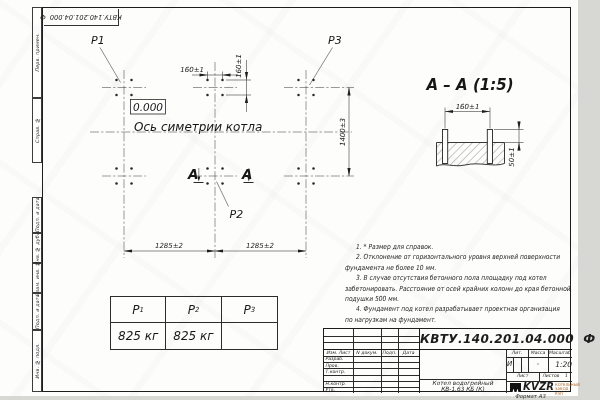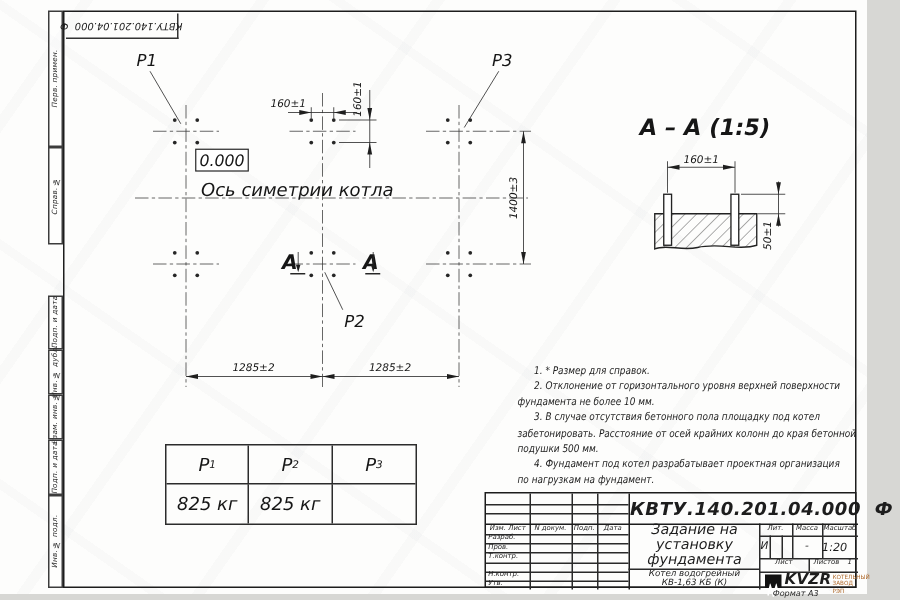--- a/index.html
+++ b/index.html
@@ -285,36 +285,31 @@
     <span class="s5" style="left:29px;top:20px;width:28px;text-align:center;line-height:7px">N докум.</span>
     <span class="s5" style="left:57px;top:20px;width:17px;text-align:center;line-height:7px">Подп.</span>
     <span class="s5" style="left:74px;top:20px;width:21px;text-align:center;line-height:7px">Дата</span>
 
     <span class="s5" style="left:1.5px;top:27.3px">Разраб.</span>
     <span class="s5" style="left:1.5px;top:33.5px">Пров.</span>
     <span class="s5" style="left:1.5px;top:39.7px">Т.контр.</span>
     <span class="s5" style="left:1.5px;top:52.1px">Н.контр.</span>
     <span class="s5" style="left:1.5px;top:58.3px">Утв.</span>
 
-    <div class="tbtitle">
-      <span style="position:static">Задание на</span>
-      <span style="position:static">установку</span>
-      <span style="position:static">фундамента</span>
-    </div>
     <div class="tbprod">
       <span style="position:static">Котел водогрейный</span>
       <span style="position:static">КВ-1,63 КБ (К)</span>
     </div>
 
     <span class="s5" style="left:182px;top:20.5px;width:22px;text-align:center">Лит.</span>
     <span class="s5" style="left:204px;top:20.5px;width:20px;text-align:center">Масса</span>
     <span class="s5" style="left:224px;top:20.5px;width:24px;text-align:center">Масштаб</span>
     <span style="left:182px;top:27.5px;width:7.3px;height:15.5px;line-height:15.5px;text-align:center;font-size:7px">И</span>
     <span style="left:204px;top:27.5px;width:20px;height:15.5px;line-height:15.5px;text-align:center;font-size:7px">-</span>
-    <span style="left:224px;top:27.5px;width:24px;height:15.5px;line-height:15.5px;text-align:left;font-size:7.5px">1:20</span>
+    <span style="left:224px;top:27.5px;width:24px;height:15.5px;line-height:15.5px;text-align:right;font-size:7.5px">1:20</span>
 
     <span class="s5" style="left:182px;top:44px;width:33px;text-align:center">Лист</span>
     <span class="s5" style="left:216px;top:44px;width:22px;text-align:center">Листов</span>
     <span class="s5" style="left:238px;top:44px;width:9px;text-align:center">1</span>
 
     <div class="logo-ic">
       <svg width="11" height="9" viewBox="0 0 11 9">
             <polyline points="2,8 3.5,1.5 5.5,8 7.5,1.5 9,8" fill="none" stroke="#fff" stroke-width="1.1"></polyline>
           </svg>
     </div>

